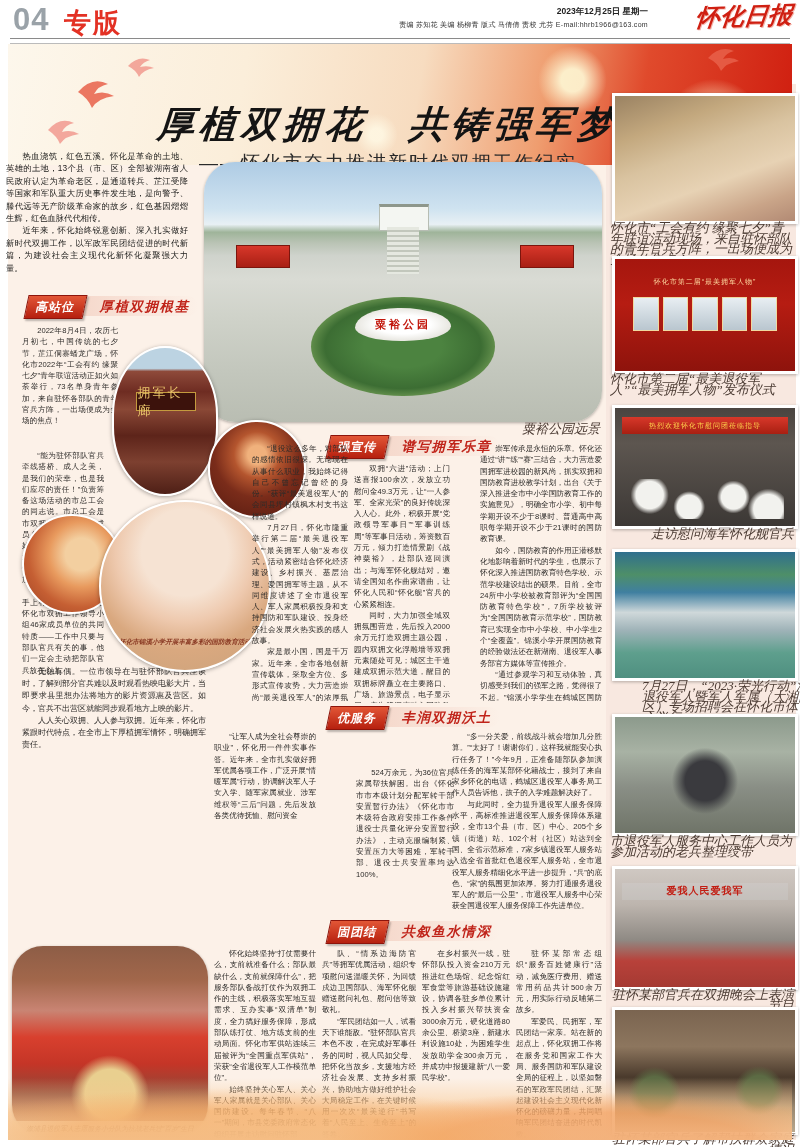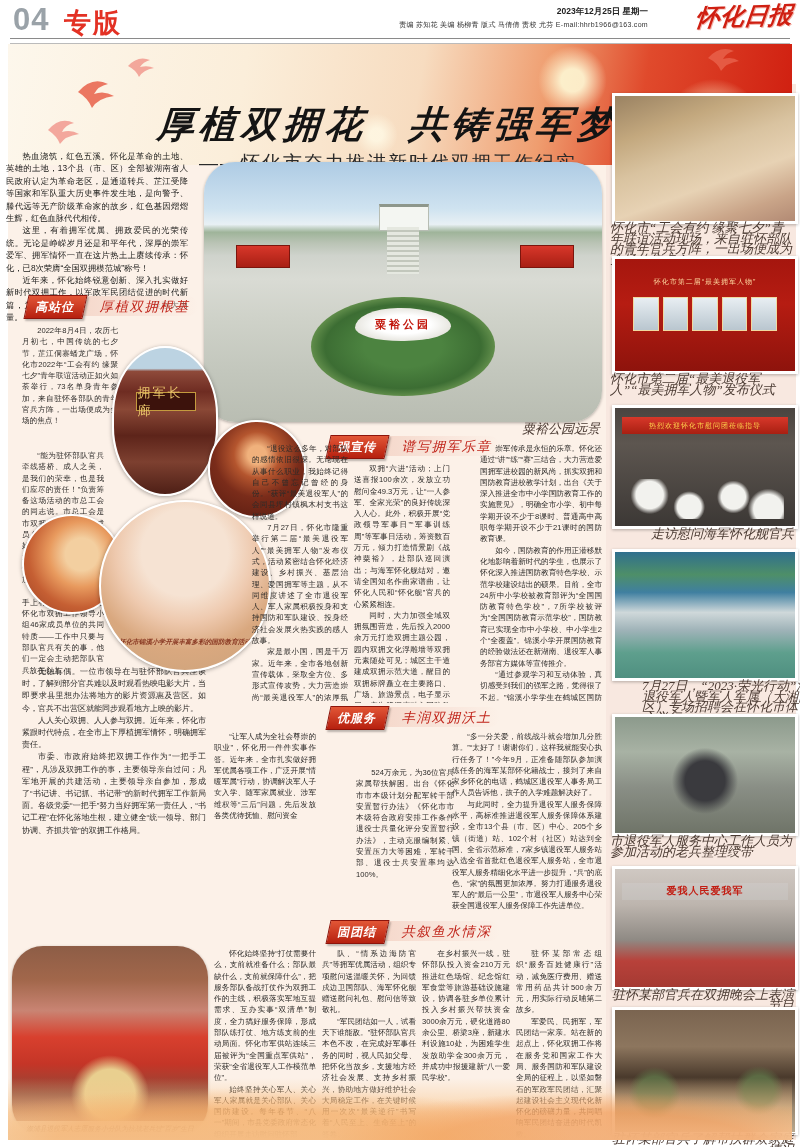--- a/index.html
+++ b/index.html
@@ -31,21 +31,21 @@
   .byline{left:60px;top:137px;width:640px;text-align:center;font-size:9px;color:#3a3a3a;letter-spacing:1px;font-style:italic;}
   .dove{fill:#e8604a;opacity:.85;}
   .dove2{fill:#f0948a;opacity:.8;}
   
   .sec-h{height:22px;white-space:nowrap;}
   .sec-h .band{position:absolute;left:0;top:1px;width:172px;height:20px;border-radius:10px;
      background:linear-gradient(90deg,#f2cdbd,#f9e6dc 70%,rgba(249,230,220,0));}
   .sec-h .tag{position:relative;display:inline-block;background:linear-gradient(#e25636,#b6200f);
      color:#fff;font-weight:bold;font-size:12px;padding:3px 9px 2px;transform:skew(-12deg);
      border:1px solid #8d140b;box-shadow:2px 2px 2px rgba(0,0,0,.25);letter-spacing:1px;}
-  .sec-h .ttl{position:relative;font-style:italic;font-weight:400;color:#c0241a;font-size:13.5px;
+  .sec-h .ttl{position:relative;font-style:italic;font-weight:700;color:#c0241a;font-size:13.5px;
      letter-spacing:1.5px;margin-left:10px;font-family:"Liberation Serif",serif;}
   
   .txt{font-size:7.6px;line-height:11.3px;color:#2d2b29;text-align:justify;}
   .txt p{margin:0;text-indent:2em;}
   .intro{font-size:8.3px;line-height:12.4px;color:#20201e;}
   .wide{font-size:8px;line-height:12.2px;}
   
   .photo{background:#ddd;box-shadow:0 1px 3px rgba(0,0,0,.3);border-radius:31px;}
   .cap{font-size:13px;line-height:10.5px;color:#4a3a32;font-style:italic;font-family:Liberation Serif, serif;}
   .mainphoto{left:204px;top:162px;width:398px;height:260px;overflow:hidden;
@@ -121,40 +121,38 @@
     <path class="dove2" d="M120,22 q10,-11 22,-6 q-7,2 -10,7 q8,-2 14,1 q-11,2 -15,9 q-3,-7 -11,-11 z"></path>
     <path class="dove" d="M700,14 q12,-13 26,-7 q-8,2 -11,8 q9,-3 16,2 q-13,2 -18,10 q-3,-8 -13,-13 z"></path>
   </svg>
   <div class="abs headline">厚植双拥花　共铸强军梦</div>
   <div class="abs subhead">——怀化市奋力推进新时代双拥工作纪实</div>
   <div class="abs byline">怀化日报全媒体记者 苏知花 通讯员 杨春林 雷鸣</div>
 </div>
 
 <div class="abs txt intro" style="left:6px;top:150px;width:182px;height:144px;">
     <p>热血浇筑，红色五溪。怀化是革命的土地、英雄的土地，13个县（市、区）全部被湖南省人民政府认定为革命老区，是通道转兵、芷江受降等国家和军队重大历史事件发生地，是向警予、滕代远等无产阶级革命家的故乡，红色基因熠熠生辉，红色血脉代代相传。</p>
-    <p>这里，有着拥军优属、拥政爱民的光荣传统。无论是峥嵘岁月还是和平年代，深厚的崇军爱军、拥军情怀一直在这片热土上赓续传承：怀化，已8次荣膺“全国双拥模范城”称号！</p>
     <p>近年来，怀化始终锐意创新、深入扎实做好新时代双拥工作，以军政军民团结促进的时代新篇，为建设社会主义现代化新怀化凝聚强大力量。</p>
   </div>
 
 <div class="abs sec-h" style="left:26px;top:295px;width:178px;">
   <span class="band"></span>
   <span class="tag">高站位</span>
   <span class="ttl">厚植双拥根基</span>
 </div>
 <div class="abs txt" style="left:22px;top:325px;width:96px;height:120px;">
     <p>2022年8月4日，农历七月初七，中国传统的七夕节，芷江侗寨蟠龙广场，怀化市2022年“工会有约 缘聚七夕”青年联谊活动正如火如荼举行，73名单身青年参加，来自驻怀各部队的青年官兵方阵，一出场便成为全场的焦点！</p>
   </div>
 <div class="abs txt" style="left:22px;top:450px;width:82px;height:212px;">
     <p>“能为驻怀部队官兵牵线搭桥、成人之美，是我们的荣幸，也是我们应尽的责任！”负责筹备这场活动的市总工会的同志说。市总工会是市双拥工作领导小组成员单位，活动筹备伊始，他们的第一个电话就打给了市双拥办，盛情邀请驻怀部队官兵参加。</p>
     <p>心中有拥军责任，手上有拥军行动。这是怀化市双拥工作领导小组46家成员单位的共同特质——工作中只要与部队官兵有关的事，他们一定会主动把部队官兵放在心上。</p>
   </div>
 <div class="abs txt wide" style="left:22px;top:666px;width:184px;height:278px;overflow:hidden;">
     <p>无独有偶。一位市领导在与驻怀部队官兵座谈时，了解到部分官兵难以及时观看热映电影大片，当即要求县里想办法将地方的影片资源惠及营区。如今，官兵不出营区就能同步观看地方上映的影片。</p>
     <p>人人关心双拥、人人参与双拥。近年来，怀化市紧跟时代特点，在全市上下厚植拥军情怀，明确拥军责任。</p>
-    <p>市委、市政府始终把双拥工作作为“一把手工程”，凡涉及双拥工作的事，主要领导亲自过问；凡军地开展的共建活动，主要领导亲自参加，形成了“书记讲、书记抓、书记带”的新时代拥军工作新局面。各级党委“一把手”努力当好拥军第一责任人，“书记工程”在怀化落地生根，建立健全“统一领导、部门协调、齐抓共管”的双拥工作格局。</p>
   </div>
 
 <div class="abs mainphoto photo">
   <div class="mp-bldg"></div>
   <div class="mp-steps"></div>
   <div class="mp-board" style="left:8%;top:32%;"></div>
   <div class="mp-board" style="right:7%;top:32%;"></div>
   <div class="mp-green"></div>
   <div class="mp-stone">粟裕公园</div>
 </div>

